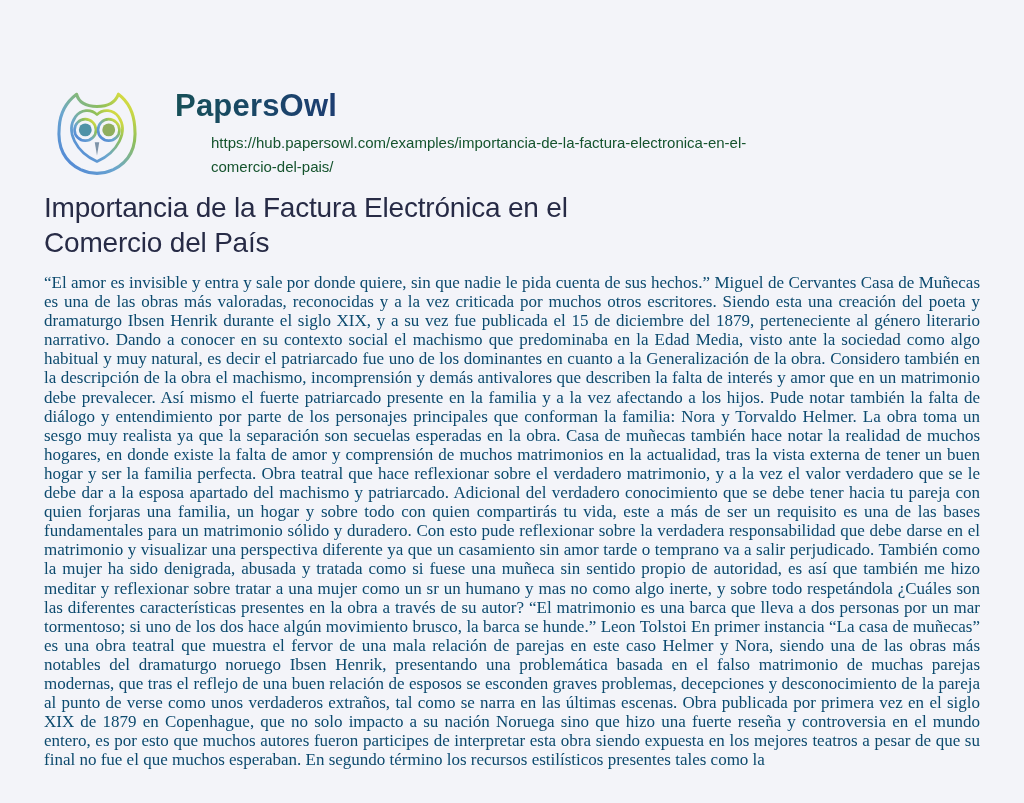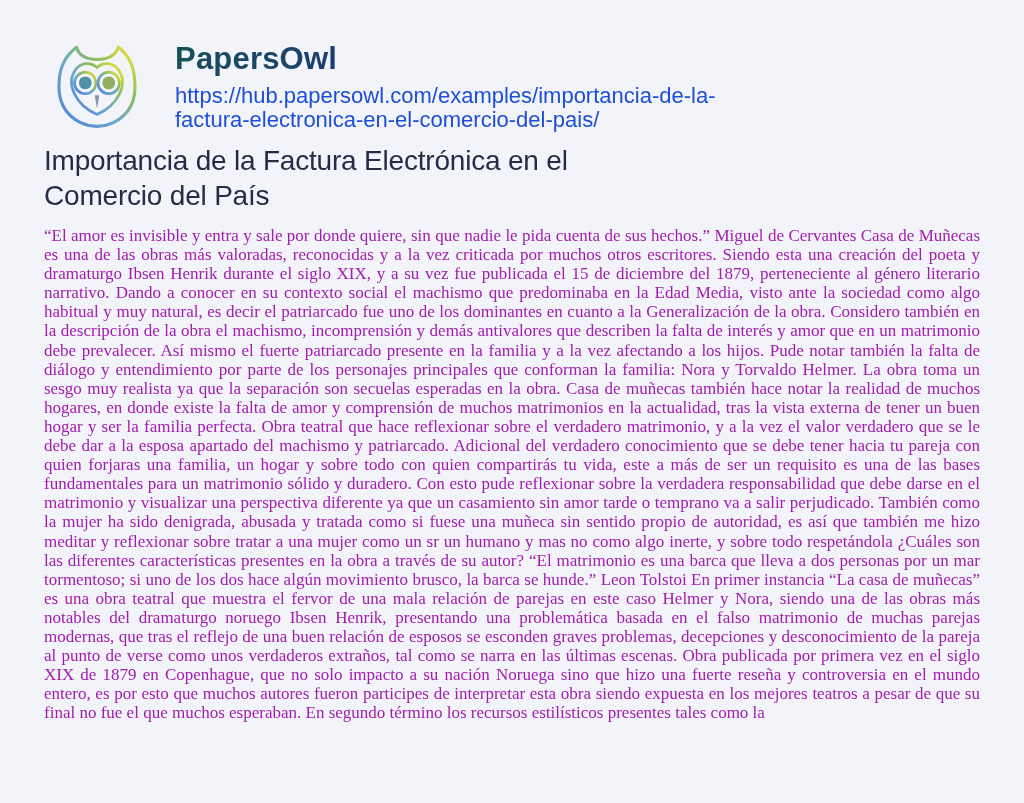--- a/index.html
+++ b/index.html
@@ -5,21 +5,21 @@
   * { margin: 0; padding: 0; box-sizing: border-box; }
   html, body { width: 1024px; height: 803px; }
   body {
     background: #f3f4f9;
     font-family: "Liberation Sans", sans-serif;
     overflow: hidden;
   }
   .page {
     width: 809px;
     height: 803px;
-    padding: 37px 44px 0 44px;
+    padding: 84px 44px 0 44px;
   }
   .header {
     display: flex;
     align-items: flex-start;
   }
   .logo-wrap {
     width: 102px;
     height: 102px;
     flex: 0 0 102px;
     margin-left: 2px;
@@ -37,43 +37,44 @@
     background: linear-gradient(90deg, #175058 0%, #1a4668 55%, #1d3d72 100%);
     -webkit-background-clip: text;
     background-clip: text;
     -webkit-text-fill-color: transparent;
     display: inline-block;
     line-height: 1.15;
   }
   .page-url {
     display: block;
     margin-top: 7px;
-    font-size: 22px;
+    font-size: 15px;
     line-height: 24px;
-    color: #1d4ed8;
+    color: #14532d;
     text-decoration: none;
     max-width: 795px;
     overflow-wrap: break-word;
     word-break: break-word;
+    margin-left: 36px;
   }
   .article-title {
     margin-top: 4px;
     font-size: 28px;
     font-weight: 400;
     line-height: 35px;
     letter-spacing: -0.2px;
     color: #272b46;
     max-width: 600px;
   }
   .article-body {
     margin-top: 13px;
     font-family: "Liberation Serif", serif;
     font-size: 17px;
     line-height: 19.1px;
-    color: #a21caf;
+    color: #0c4a6e;
     text-align: justify;
     width: 936px;
   }
 </style>
 </head>
 <body>
 
 <div class="page">
 
   <div class="header">

